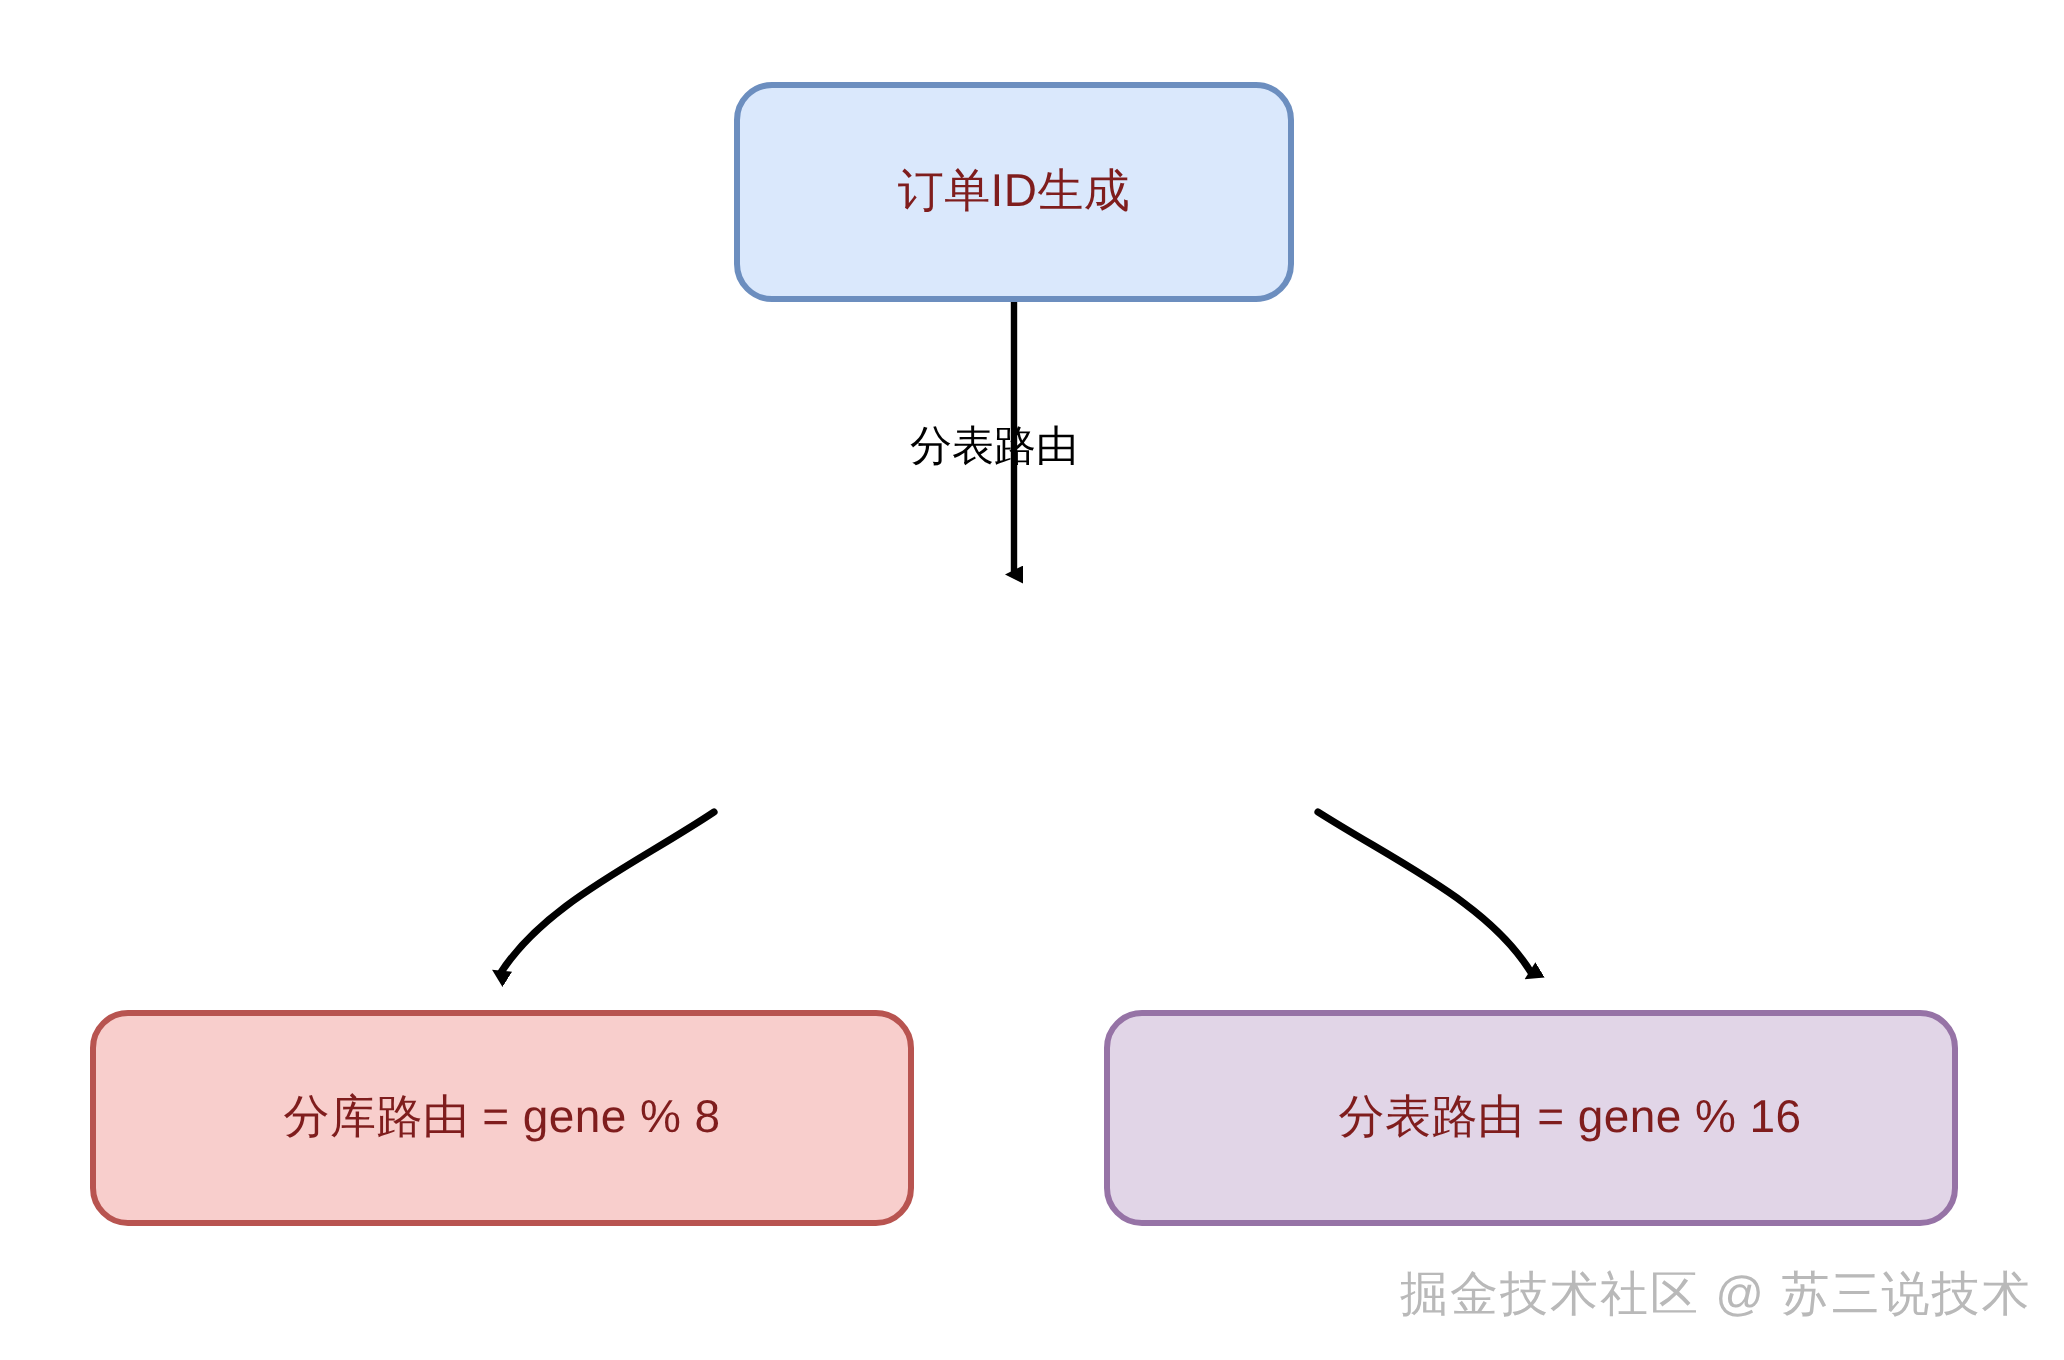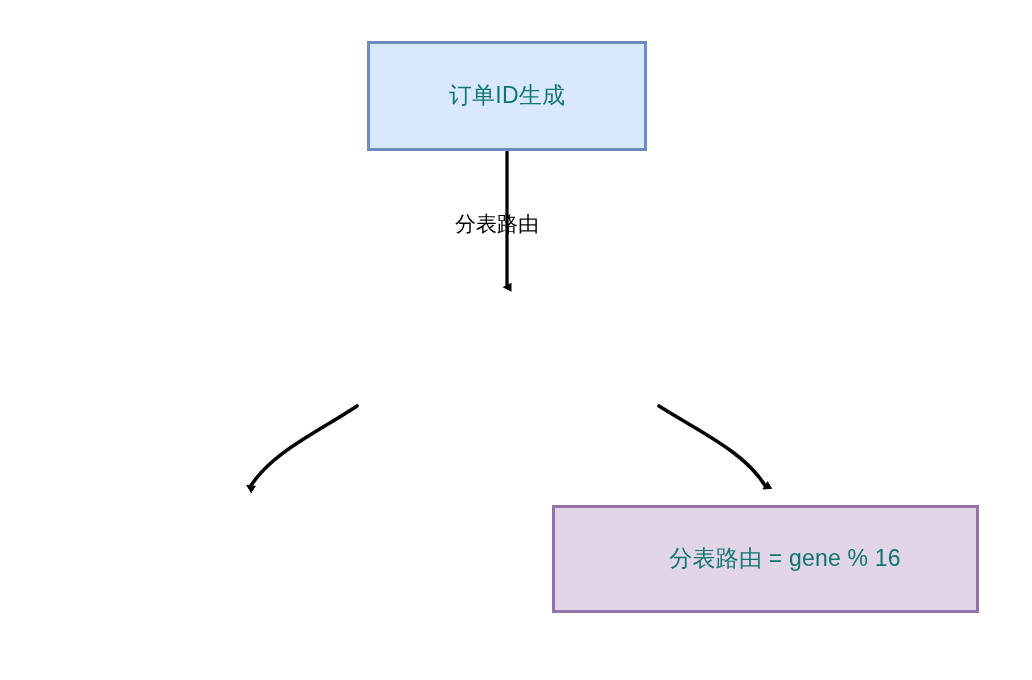--- a/index.html
+++ b/index.html
@@ -20,22 +20,23 @@
   }
   .node {
     position: absolute;
     box-sizing: border-box;
     display: flex;
     align-items: center;
     justify-content: center;
     border-style: solid;
     border-width: 3px;
     text-align: right;
-    color: #0f766e;
+    color: #7f1d1d;
     letter-spacing: 0.2px;
+    border-radius: 19px;
   }
   .node-label {
     display: block;
     line-height: 1.2;
     white-space: nowrap;
   }
 
   
   #node-order-id {
     left: 367px;
@@ -141,19 +142,23 @@
     </g>
   </svg>
 
   <div class="node" id="node-order-id">
     <span class="node-label">订单ID生成</span>
   </div>
 
   <div id="edge-label-gene">分表路由</div>
 
 
+  <div class="node" id="node-db-route">
+    <span class="node-label">分库路由 = gene % 8</span>
+  </div>
 
   <div class="node" id="node-table-route">
     <span class="node-label">分表路由 = gene % 16</span>
   </div>
 
+  <div id="watermark">掘金技术社区 @ 苏三说技术</div>
 
 </div>
 
 </body></html>

